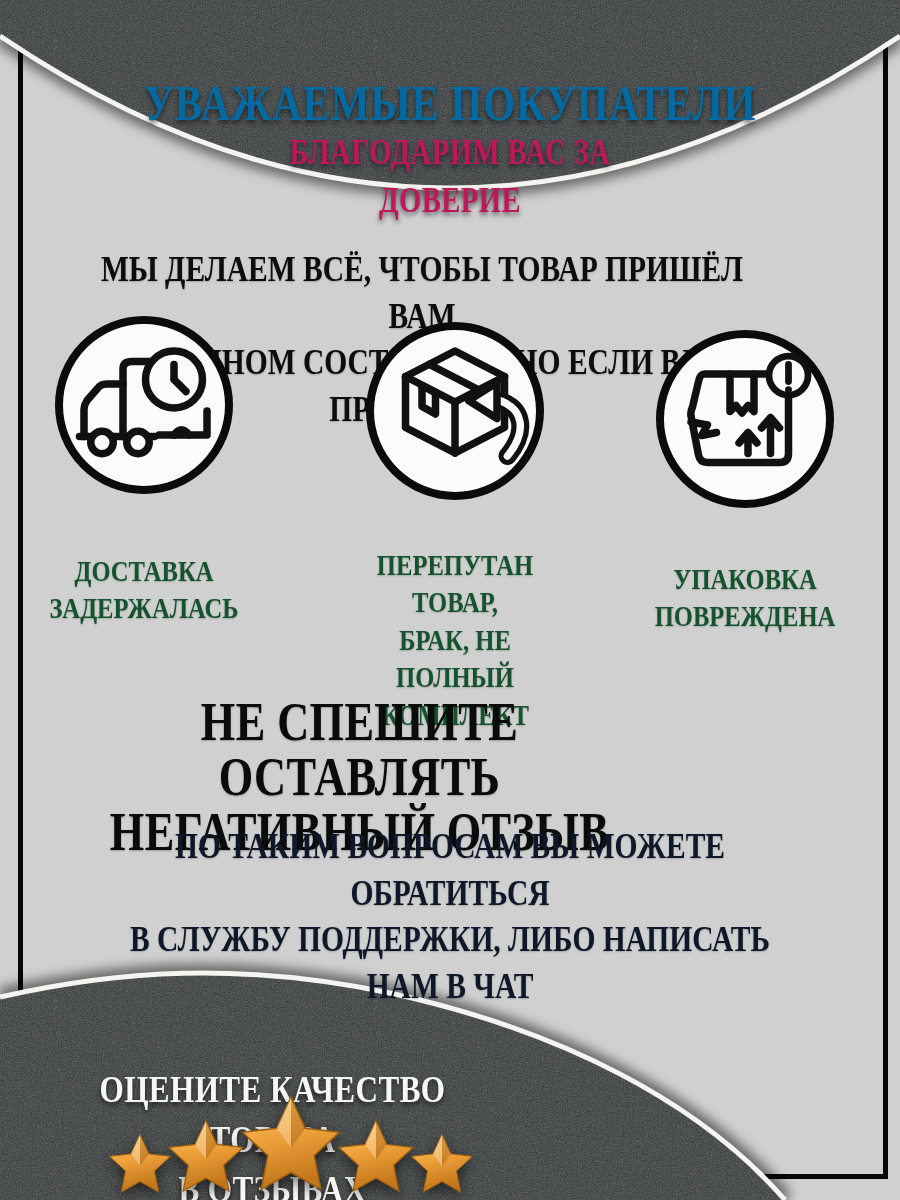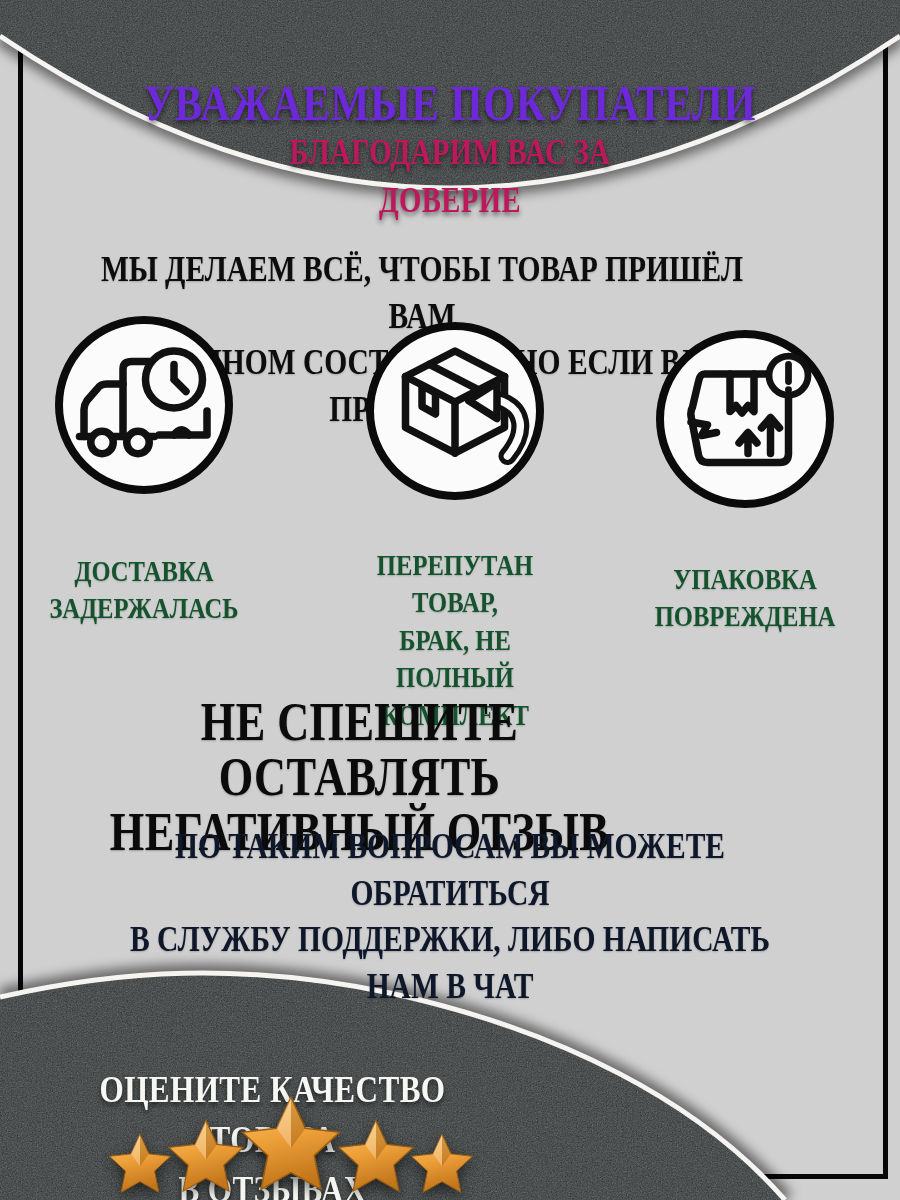--- a/index.html
+++ b/index.html
@@ -14,21 +14,21 @@
     border:5px solid #070707;box-sizing:border-box;z-index:1;
   }
   .layer{position:absolute;left:0;top:0;pointer-events:none;}
   .top-svg{z-index:2;}
   .bottom-svg{position:absolute;left:0;top:930px;z-index:2;}
   
   .txt{position:absolute;text-align:center;white-space:pre-line;font-weight:700;z-index:3;}
   .cond{display:block;transform:scaleX(0.82);transform-origin:50% 50%;}
   .title{
     left:0;top:24px;width:900px;font-size:50px;line-height:1.05;
-    color:#6d28d9;letter-spacing:1px;z-index:4;
+    color:#0369a1;letter-spacing:1px;z-index:4;
     text-shadow:0 3px 6px rgba(0,0,0,.55);
   }
   .subtitle{
     left:0;top:82px;width:900px;font-size:35px;line-height:1.35;
     color:#be185d;letter-spacing:.5px;z-index:4;
     text-shadow:0 3px 6px rgba(0,0,0,.55);
   }
   .intro{
     left:0;top:199px;width:844px;font-size:36px;line-height:1.3;
     color:#0d0d0d;text-shadow:0 1px 2px rgba(0,0,0,.2);

